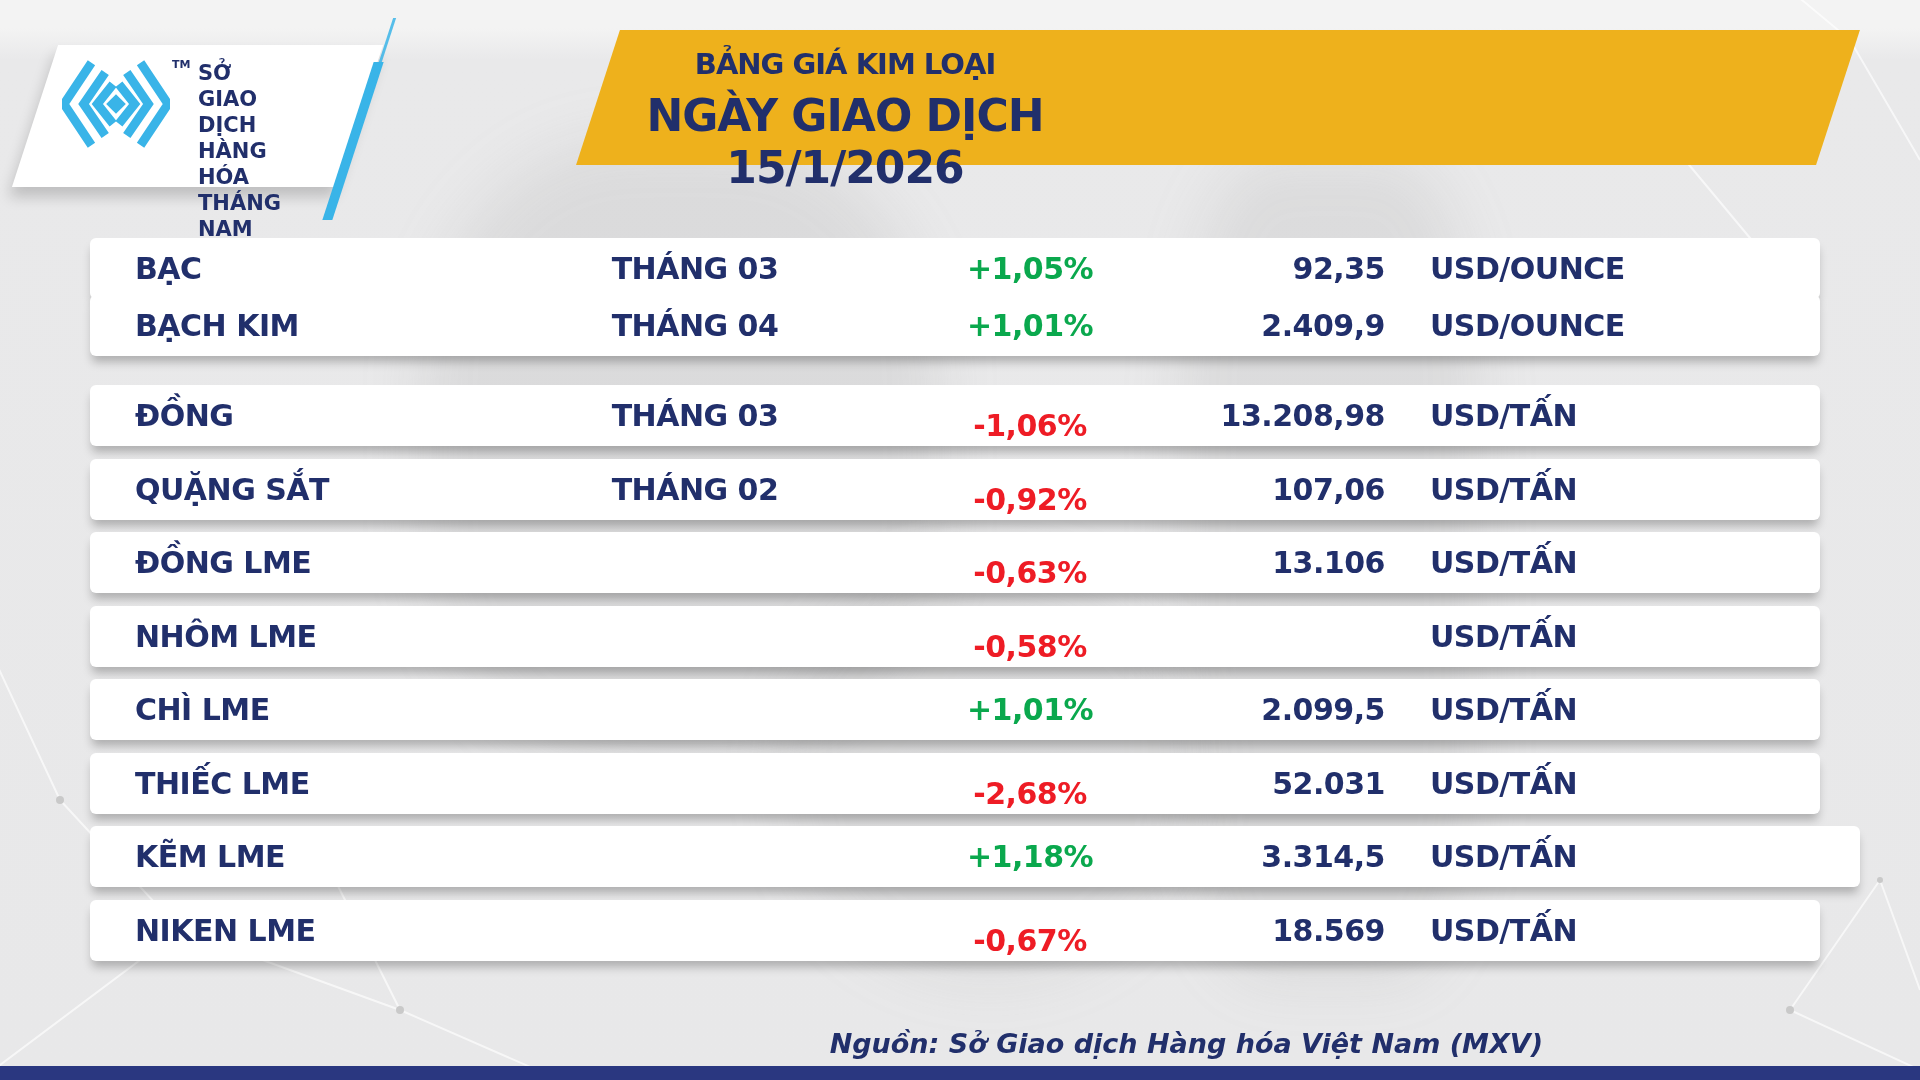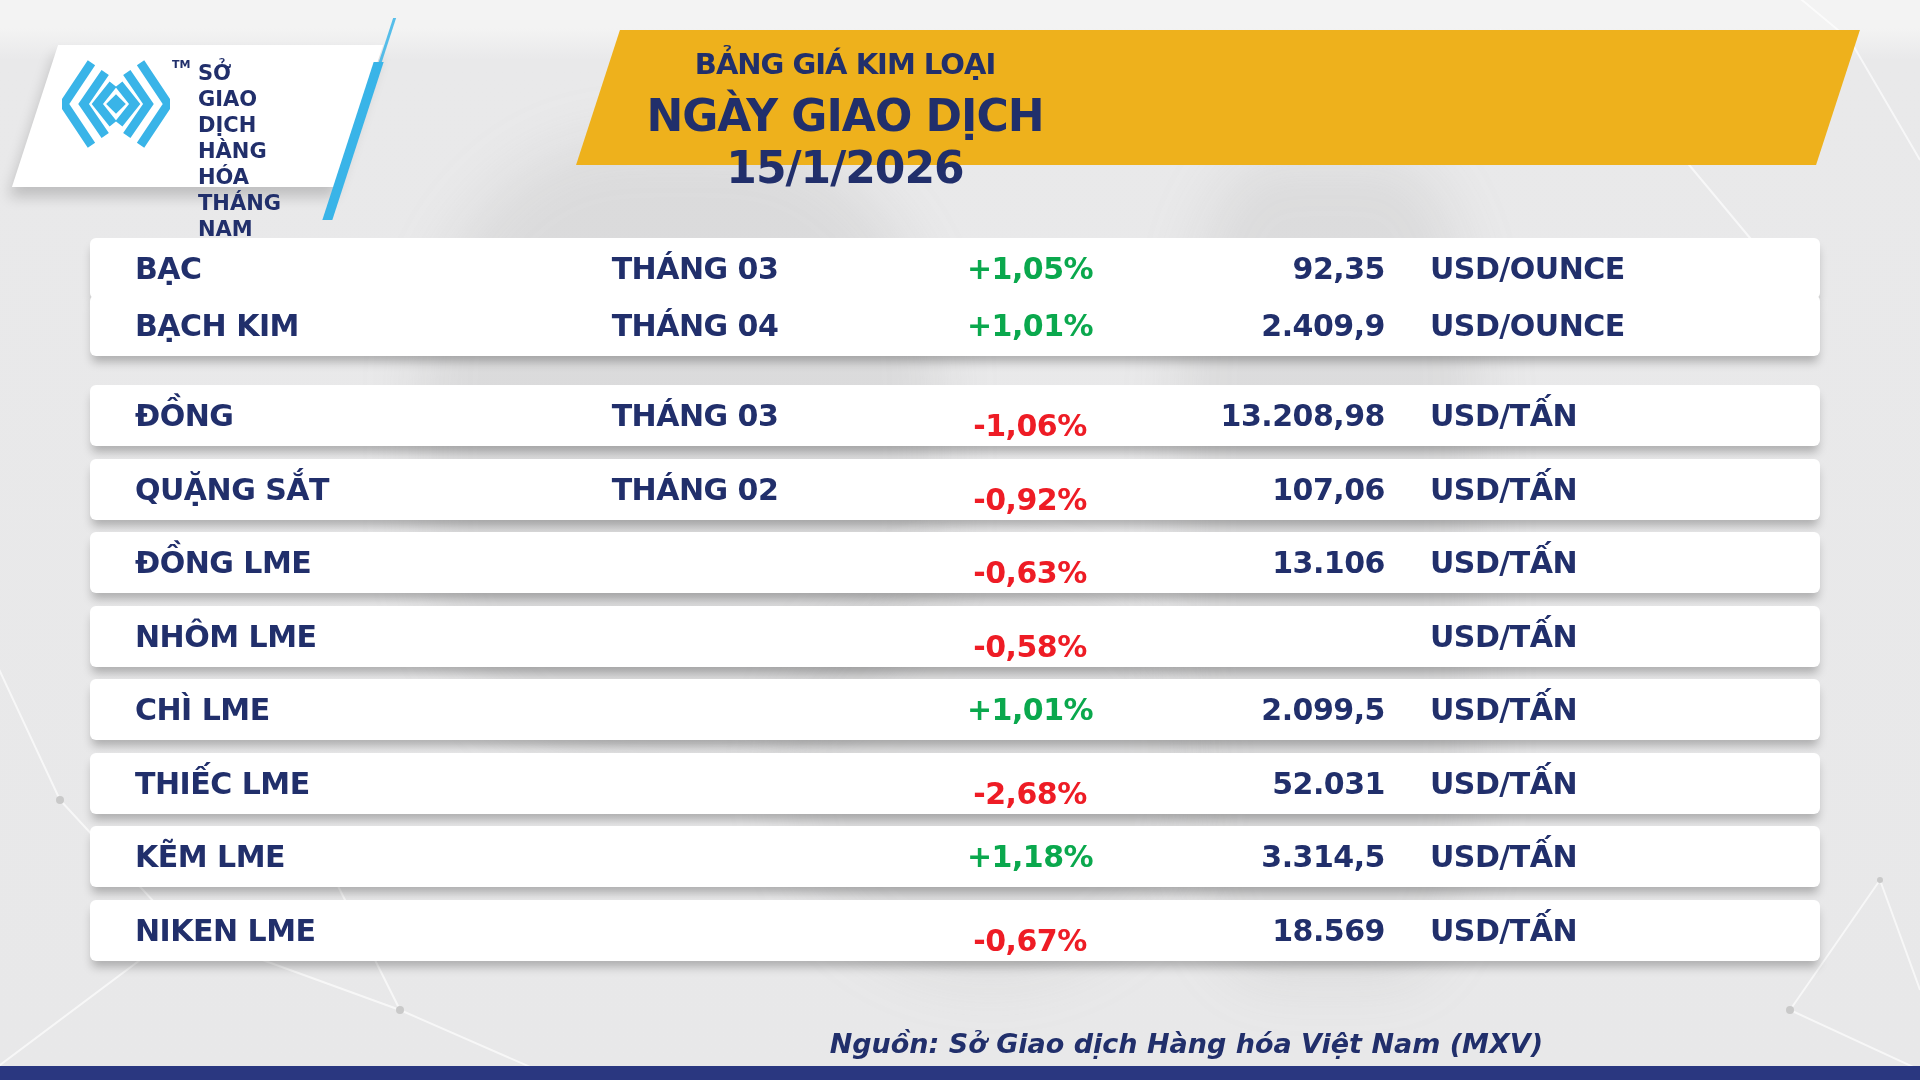--- a/index.html
+++ b/index.html
@@ -166,21 +166,21 @@
     </div>
 
     <div class="row" style="top: 752.5px;">
       <div class="cell name">THIẾC LME</div>
       <div class="cell month"></div>
       <div class="cell change down">-2,68%</div>
       <div class="cell price">52.031</div>
       <div class="cell unit">USD/TẤN</div>
     </div>
 
-    <div class="row" style="top: 826px;">
+    <div class="row" style="top: 826px; padding-left: 40px;">
       <div class="cell name">KẼM LME</div>
       <div class="cell month"></div>
       <div class="cell change up">+1,18%</div>
       <div class="cell price">3.314,5</div>
       <div class="cell unit">USD/TẤN</div>
     </div>
 
     <div class="row" style="top: 899.5px;">
       <div class="cell name">NIKEN LME</div>
       <div class="cell month"></div>

